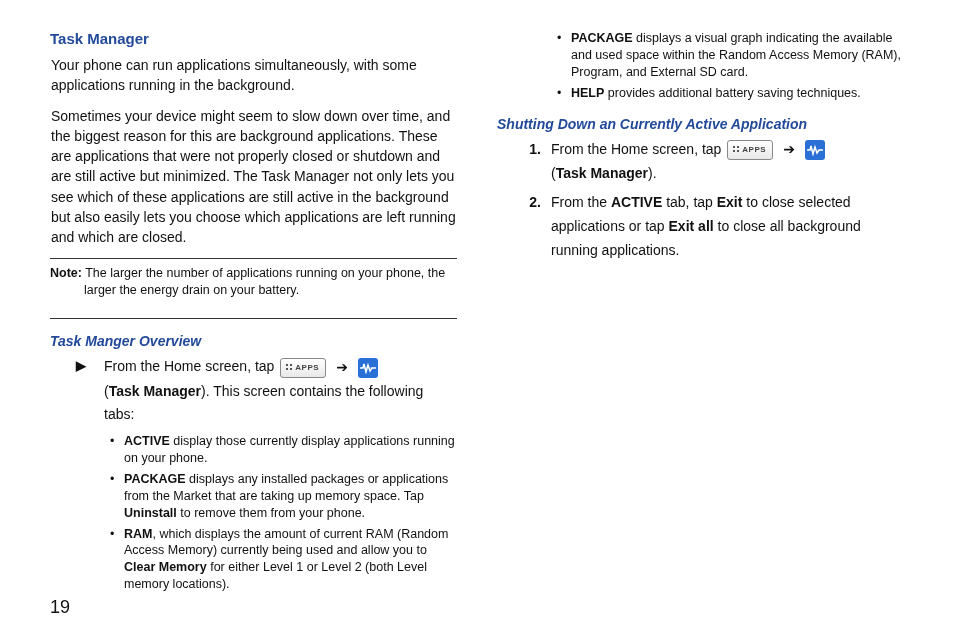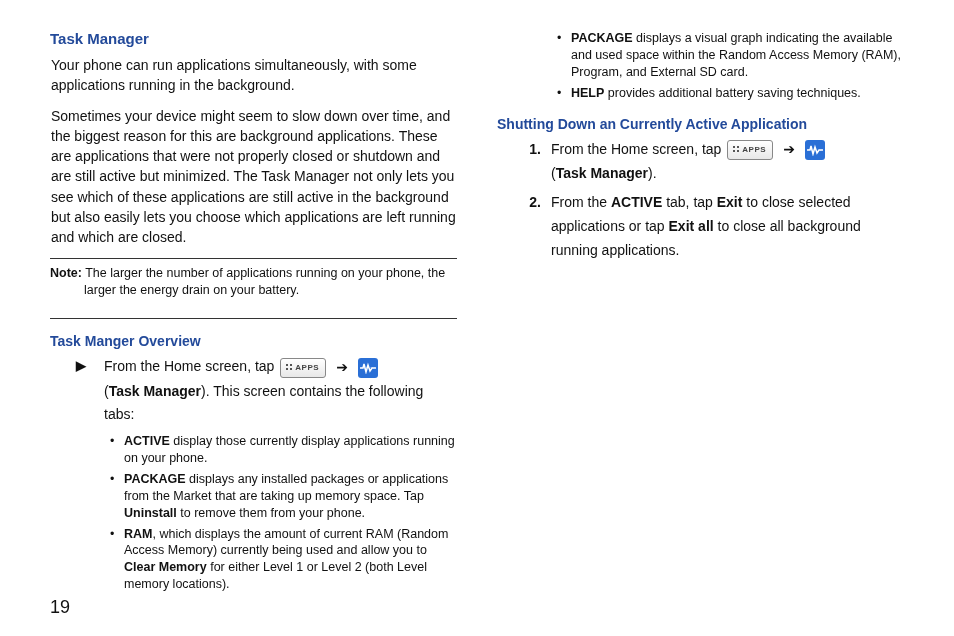--- a/index.html
+++ b/index.html
@@ -20,20 +20,21 @@
   }
   h2.section {
     color: #234a9a;
     font-weight: bold;
     font-size: 15px;
     margin: 0 0 8px 0;
     font-family: Arial, Helvetica, sans-serif;
   }
   h3.subsection {
     color: #234a9a;
+    font-style: italic;
     font-weight: bold;
     font-size: 14px;
     margin: 14px 0 6px 0;
   }
   p.body {
     font-size: 14px;
     line-height: 1.45;
     margin: 0 0 10px 1px;
   }
   .indent {

